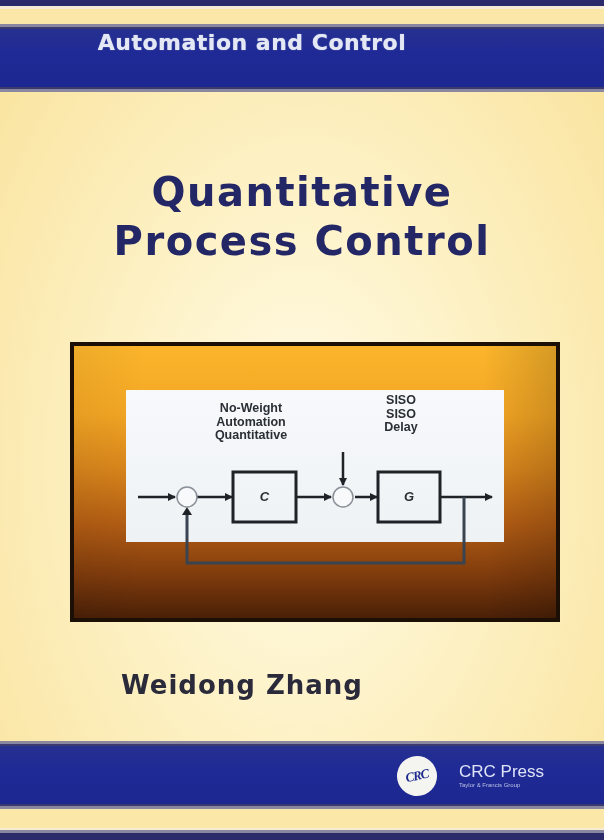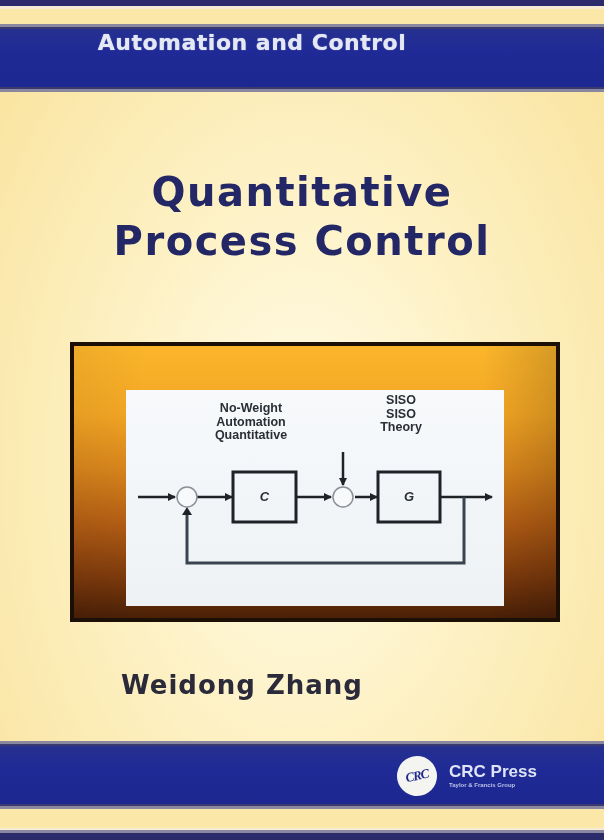--- a/index.html
+++ b/index.html
@@ -35,21 +35,21 @@
     position: absolute; left: 70px; top: 342px; width: 490px; height: 280px;
     box-sizing: border-box; border: 4px solid #1c0f06;
     background: linear-gradient(180deg, #fbb52b 0%, #f3a624 25%, #d9861c 45%, #b45e14 65%, #7d3a0c 85%, #4a2007 100%);
   }
   .frame::after {
     content: ""; position: absolute; inset: 0;
     background: linear-gradient(90deg, rgba(0,0,0,0.05) 0%, rgba(0,0,0,0) 15%, rgba(0,0,0,0) 85%, rgba(0,0,0,0.15) 100%);
     pointer-events: none;
   }
   .panel {
-    position: absolute; left: 52px; top: 44px; width: 378px; height: 216px;
+    position: absolute; left: 52px; top: 44px; width: 378px; height: 152px;
     background: linear-gradient(180deg, #f7f9fb 0%, #eef2f5 100%);
     z-index: 1;
   }
   .diagram { position: absolute; left: 0; top: 0; }
   .lbl {
     position: absolute; text-align: center; color: #2a2f36;
     font-family: "Liberation Sans", sans-serif; font-weight: bold;
     font-size: 12.5px; line-height: 13.5px;
   }
   .lbl1 { left: 60px; top: 12px; width: 130px; }
@@ -67,21 +67,21 @@
 
   .publisher {
     position: absolute; left: 397px; top: 753px; height: 46px; display: flex; align-items: center;
   }
   .pub-logo {
     width: 40px; height: 40px; border-radius: 50%; background: #f4f4f0;
     display: flex; align-items: center; justify-content: center;
     color: #1f2a8e; font-family: "Liberation Serif", serif; font-style: italic; font-weight: bold;
     font-size: 13px; letter-spacing: -1px; transform: rotate(-12deg);
   }
-  .pub-text { margin-left: 12px; color: #dfe4f6; font-weight: bold; }
+  .pub-text { margin-left: 22px; color: #dfe4f6; }
   .pub-name { font-family: "Liberation Sans", sans-serif; font-size: 17px; line-height: 18px; }
   .pub-sub { font-family: "Liberation Sans", sans-serif; font-size: 6px; line-height: 8px; color: #b9c1e6; }
 </style>
 </head>
 <body>
 
 <div class="cover">
 
   <div class="band navy-edge" style="top:0;height:6px"></div>
   <div class="band light-line" style="top:6px;height:3px"></div>
@@ -133,21 +133,21 @@
       </svg>
 
       <div class="lbl lbl1">
         <div>No-Weight</div>
         <div>Automation</div>
         <div>Quantitative</div>
       </div>
       <div class="lbl lbl2">
         <div>SISO</div>
         <div>SISO</div>
-        <div>Theory</div>
+        <div>Delay</div>
       </div>
 
       <div class="blk-label" style="left:107px;top:99px;width:63px">C</div>
       <div class="blk-label" style="left:252px;top:99px;width:62px">G</div>
     </div>
   </div>
 
   <div class="author">Weidong Zhang</div>
 
   <div class="band grey-line" style="top:741px;height:3px"></div>

